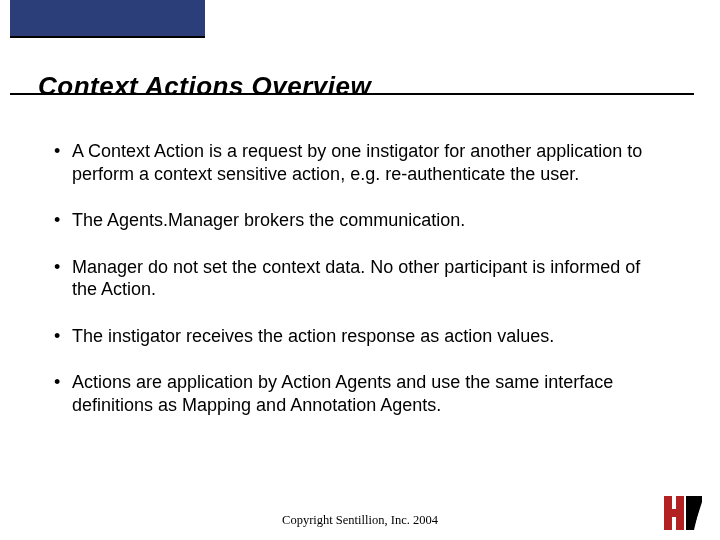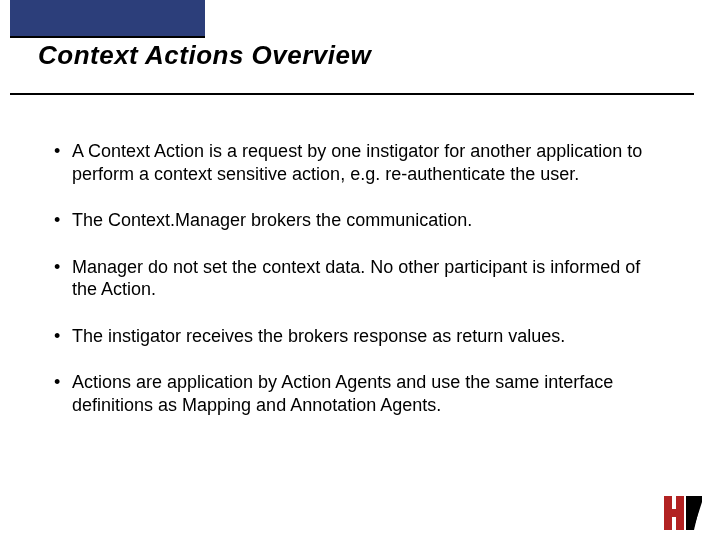--- a/index.html
+++ b/index.html
@@ -1,20 +1,20 @@
 <!DOCTYPE html>
 <html><head>
 <meta charset="utf-8">
 <style>
   * { margin: 0; padding: 0; box-sizing: border-box; }
   html, body { width: 720px; height: 540px; background: #ffffff; font-family: Arial, Helvetica, sans-serif; color: #000; }
   .slide { position: relative; width: 720px; height: 540px; }
   .header-bar { position: absolute; top: 0; left: 10px; width: 195px; height: 36px; background: #2c3e7a; }
   .header-divider-top { position: absolute; top: 36px; left: 10px; width: 195px; height: 2px; background: #000; }
-  .title { position: absolute; top: 40px; left: 38px; font-size: 26px; font-weight: bold; font-style: italic; letter-spacing: 0.5px; }
+  .title { position: absolute; top: 71px; left: 38px; font-size: 26px; font-weight: bold; font-style: italic; letter-spacing: 0.5px; }
   .title-rule { position: absolute; top: 93px; left: 10px; width: 684px; height: 2px; background: #000; }
   .body { position: absolute; top: 140px; left: 54px; width: 610px; }
   .bullet { margin-bottom: 24px; font-size: 18px; line-height: 1.25; display: flex; }
   .bullet .dot { flex: 0 0 18px; }
   .bullet .txt { flex: 1; }
   .footer { position: absolute; bottom: 12px; left: 0; width: 720px; text-align: center; font-size: 12.5px; font-family: "Times New Roman", serif; }
   .logo { position: absolute; bottom: 8px; right: 16px; width: 42px; height: 38px; }
   .logo svg { width: 42px; height: 38px; display: block; }
 </style>
 </head>
@@ -27,36 +27,37 @@
   <div class="title">Context Actions Overview</div>
   <div class="title-rule"></div>
 
   <div class="body">
     <div class="bullet">
       <span class="dot">•</span>
       <span class="txt">A Context Action is a request by one instigator for another application to perform a context sensitive action, e.g. re-authenticate the user.</span>
     </div>
     <div class="bullet">
       <span class="dot">•</span>
-      <span class="txt">The Context.Manager brokers the communication.</span>
+      <span class="txt">The Agents.Manager brokers the communication.</span>
     </div>
     <div class="bullet">
       <span class="dot">•</span>
       <span class="txt">Manager do not set the context data. No other participant is informed of the Action.</span>
     </div>
     <div class="bullet">
       <span class="dot">•</span>
-      <span class="txt">The instigator receives the brokers response as return values.</span>
+      <span class="txt">The instigator receives the action response as action values.</span>
     </div>
     <div class="bullet">
       <span class="dot">•</span>
       <span class="txt">Actions are application by Action Agents and use the same interface definitions as Mapping and Annotation Agents.</span>
     </div>
   </div>
 
+  <div class="footer">Copyright Sentillion, Inc. 2004</div>
 
   <div class="logo">
     <svg viewBox="0 0 42 38">
       <rect x="2" y="2" width="8" height="34" fill="#b22222"></rect>
       <rect x="14" y="2" width="8" height="34" fill="#b22222"></rect>
       <rect x="2" y="15" width="20" height="8" fill="#b22222"></rect>
       <rect x="24" y="2" width="8" height="34" fill="#000"></rect>
       <path d="M24 2 L40 2 L32 36 L24 36 Z" fill="#000"></path>
       <path d="M24 2 L40 2 L40 8 L31 36 L24 36 L33 8 L24 8 Z" fill="#000"></path>
     </svg>

